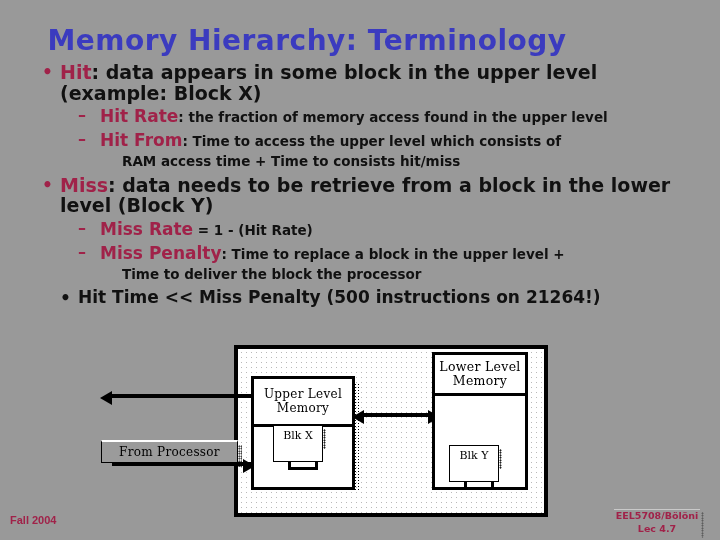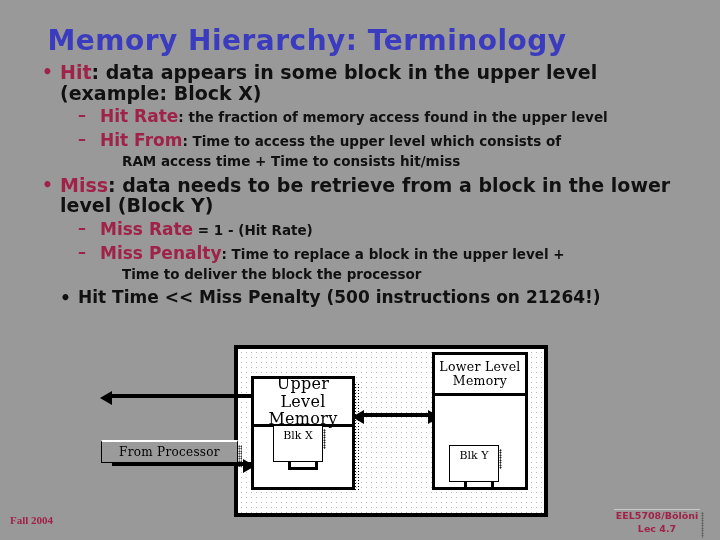--- a/index.html
+++ b/index.html
@@ -159,21 +159,21 @@
     position: absolute;
     left: 0; top: 0; right: 0;
     height: 48px;
     border-bottom: 3px solid #000000;
     box-sizing: border-box;
     display: flex;
     align-items: center;
     justify-content: center;
     text-align: center;
     font-family: "DejaVu Serif", serif;
-    font-size: 16px;
+    font-size: 12px;
     color: #000000;
     line-height: 1.12;
     letter-spacing: 0.3px;
   }
 
   
   #lower-box {
     left: 432px;
     top: 12px;
     width: 96px;
@@ -293,21 +293,21 @@
   #arr-from-head { left: 243px; top: 119px; }
   #arr-mid-line  { left: 360px; top: 73px; width: 78px; }
   #arr-mid-hl    { left: 352px; top: 70px; }
   #arr-mid-hr    { left: 428px; top: 70px; }
 
   
   .footer-left {
     position: absolute;
     left: 10px;
     bottom: 14px;
-    font-family: Liberation Serif, serif;
+    font-family: Liberation Sans, sans-serif;
     font-size: 11px;
     font-weight: bold;
     color: #a02249;
   }
   .footer-right {
     position: absolute;
     right: 20px;
     bottom: 4px;
     width: 86px;
     text-align: center;

